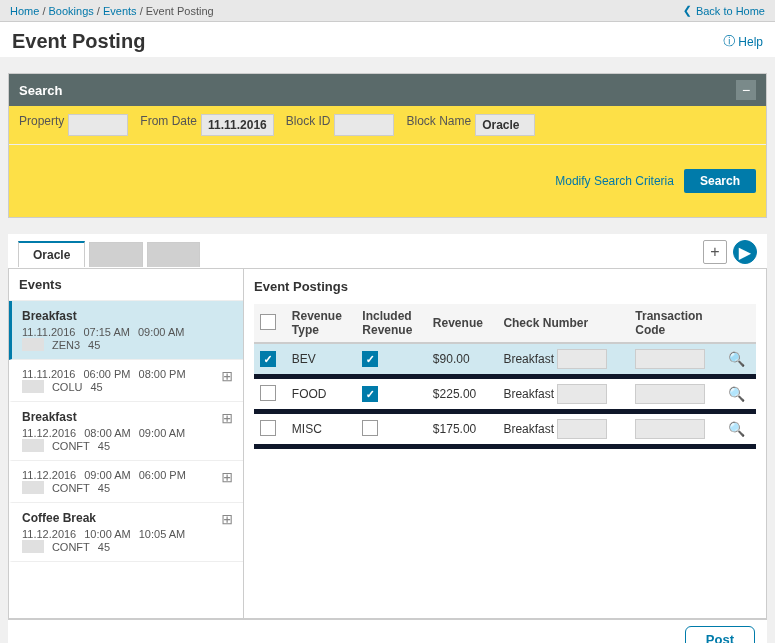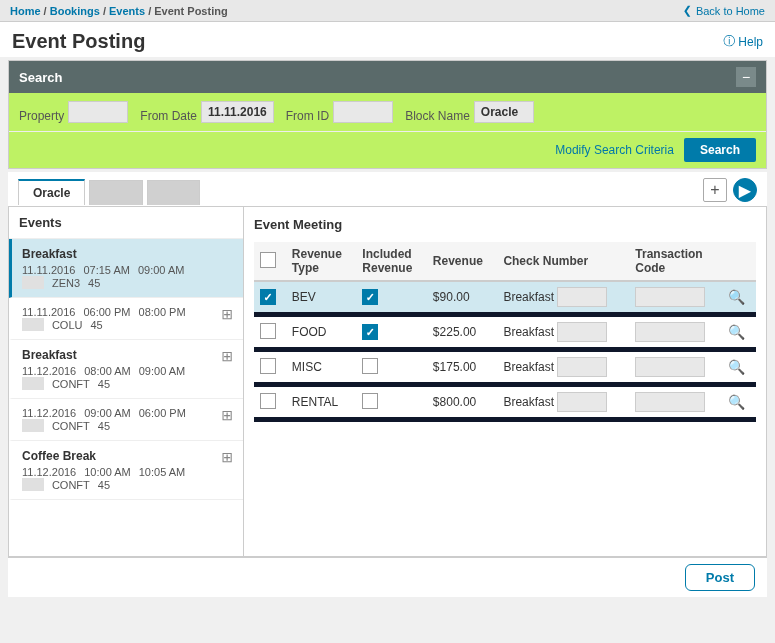--- a/index.html
+++ b/index.html
@@ -16,21 +16,21 @@
     
     .top-bar {
       display: flex;
       justify-content: space-between;
       align-items: center;
       background: #e8e8e8;
       padding: 4px 10px;
       border-bottom: 1px solid #ccc;
       font-size: 11px;
     }
-    .breadcrumb { color: #555; font-weight: bold; }
+    .breadcrumb { color: #555; }
     .breadcrumb a { color: #0077aa; text-decoration: none; }
     .back-to-home {
       color: #0077aa;
       font-size: 11px;
       cursor: pointer;
       display: flex;
       align-items: center;
       gap: 4px;
     }
 
@@ -51,22 +51,22 @@
       color: #0077aa;
       font-size: 12px;
       cursor: pointer;
       display: flex;
       align-items: center;
       gap: 3px;
     }
 
     
     .search-section {
-      background: #bef264;
-      margin: 3px 8px;
+      background: #fde047;
+      margin: 16px 8px;
       border: 1px solid #ccc;
     }
     .search-header {
       background: #5a6a6a;
       color: #fff;
       padding: 6px 10px;
       display: flex;
       justify-content: space-between;
       align-items: center;
       font-size: 13px;
@@ -86,38 +86,38 @@
     }
     .search-criteria {
       padding: 8px 10px;
       display: flex;
       gap: 12px;
       align-items: center;
       flex-wrap: wrap;
     }
     .criteria-item {
       display: flex;
-      align-items: flex-end;
+      align-items: flex-start;
       gap: 4px;
       font-size: 12px;
     }
     .criteria-label { color: #555; }
     .criteria-value {
       background: #e8e8e8;
       border: 1px solid #ccc;
       padding: 2px 6px;
       min-width: 60px;
       height: 22px;
       display: inline-flex;
       align-items: center;
       font-size: 12px;
     }
     .criteria-value.bold { font-weight: bold; }
     .search-actions {
-      padding: 6px 10px;
+      padding: 24px 10px;
       display: flex;
       justify-content: flex-end;
       align-items: center;
       gap: 10px;
       border-top: 1px solid #eee;
     }
     .modify-link {
       color: #0077aa;
       cursor: pointer;
       font-size: 12px;
@@ -408,21 +408,21 @@
   <div class="search-criteria">
     <div class="criteria-item">
       <span class="criteria-label">Property</span>
       <span class="criteria-value">&nbsp;&nbsp;&nbsp;&nbsp;&nbsp;&nbsp;</span>
     </div>
     <div class="criteria-item">
       <span class="criteria-label">From Date</span>
       <span class="criteria-value bold">11.11.2016</span>
     </div>
     <div class="criteria-item">
-      <span class="criteria-label">From ID</span>
+      <span class="criteria-label">Block ID</span>
       <span class="criteria-value">&nbsp;&nbsp;&nbsp;&nbsp;&nbsp;&nbsp;</span>
     </div>
     <div class="criteria-item">
       <span class="criteria-label">Block Name</span>
       <span class="criteria-value bold">Oracle</span>
     </div>
   </div>
   <div class="search-actions">
     <span class="modify-link">Modify Search Criteria</span>
     <button class="search-btn">Search</button>
@@ -512,21 +512,21 @@
           <span class="event-code">&nbsp;&nbsp;&nbsp;&nbsp;&nbsp;</span>
           <span class="event-date">CONFT</span>
           <span class="event-num">45</span>
         </div>
       </div>
 
     </div>
   </div>
 
   <div class="postings-panel">
-    <div class="postings-title">Event Meeting</div>
+    <div class="postings-title">Event Postings</div>
     <table class="postings-table">
       <thead>
         <tr>
           <th>
             <div class="custom-checkbox"></div>
           </th>
           <th>Revenue<br>Type</th>
           <th>Included<br>Revenue</th>
           <th>Revenue</th>
           <th>Check Number</th>
@@ -592,40 +592,20 @@
             <input class="input-cell" type="text" value="" style="width: 50px;">
           </td>
           <td>
             <input class="input-cell" type="text" value="" style="width: 70px;">
           </td>
           <td>
             <button class="search-icon-btn">🔍</button>
           </td>
         </tr>
 
-        <tr>
-          <td>
-            <div class="custom-checkbox"></div>
-          </td>
-          <td>RENTAL</td>
-          <td>
-            <div class="check-icon-cell"></div>
-          </td>
-          <td class="amount">$800.00</td>
-          <td>
-            <span>Breakfast</span>
-            <input class="input-cell" type="text" value="" style="width: 50px;">
-          </td>
-          <td>
-            <input class="input-cell" type="text" value="" style="width: 70px;">
-          </td>
-          <td>
-            <button class="search-icon-btn">🔍</button>
-          </td>
-        </tr>
       </tbody>
     </table>
   </div>
 </div>
 
 <div class="bottom-bar">
   <button class="post-btn">Post</button>
 </div>
 
 </body></html>

